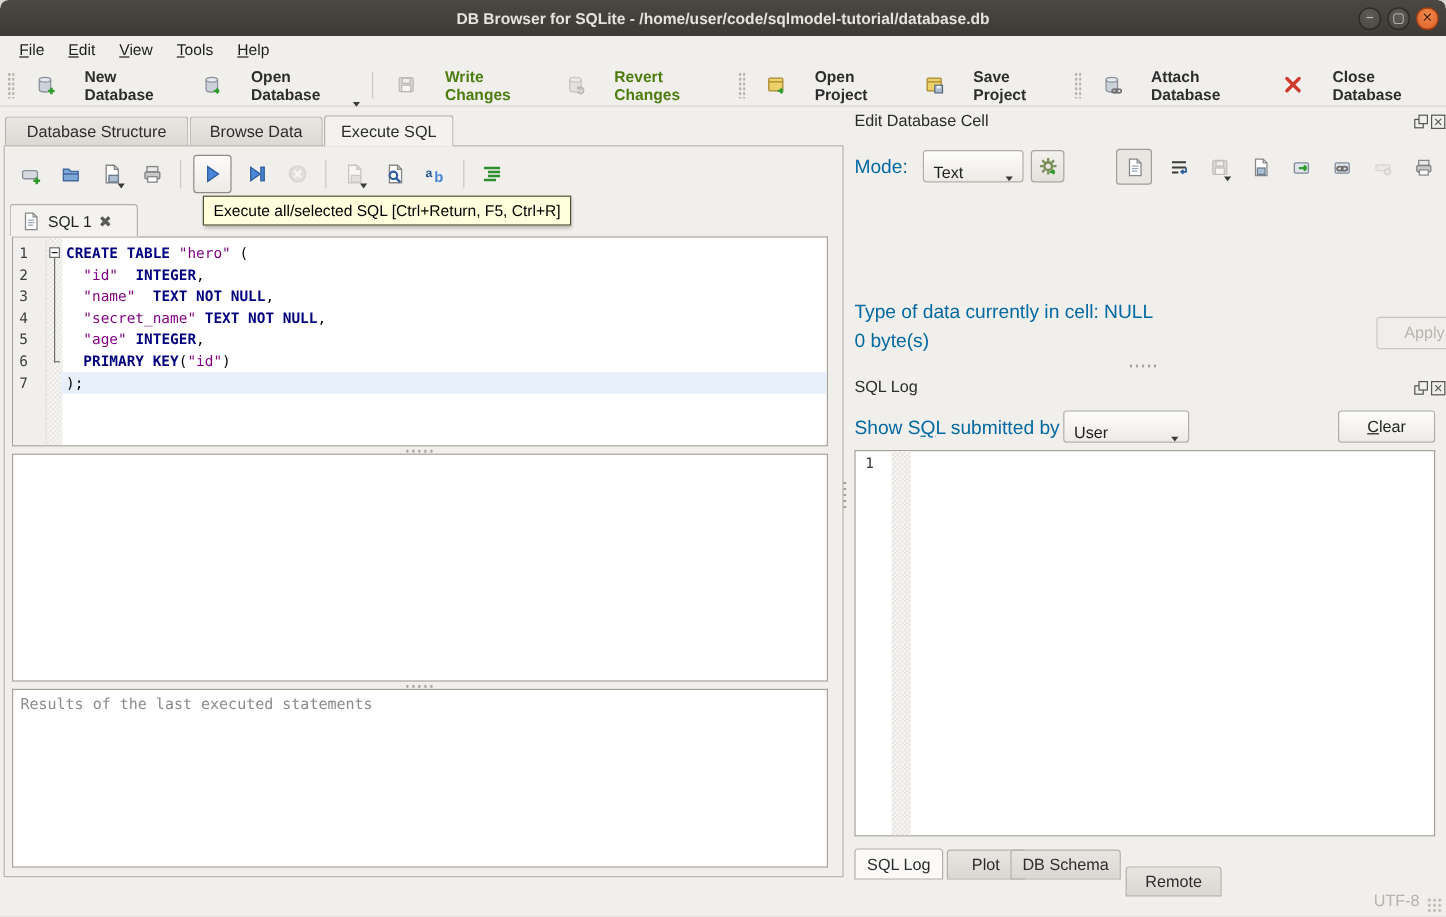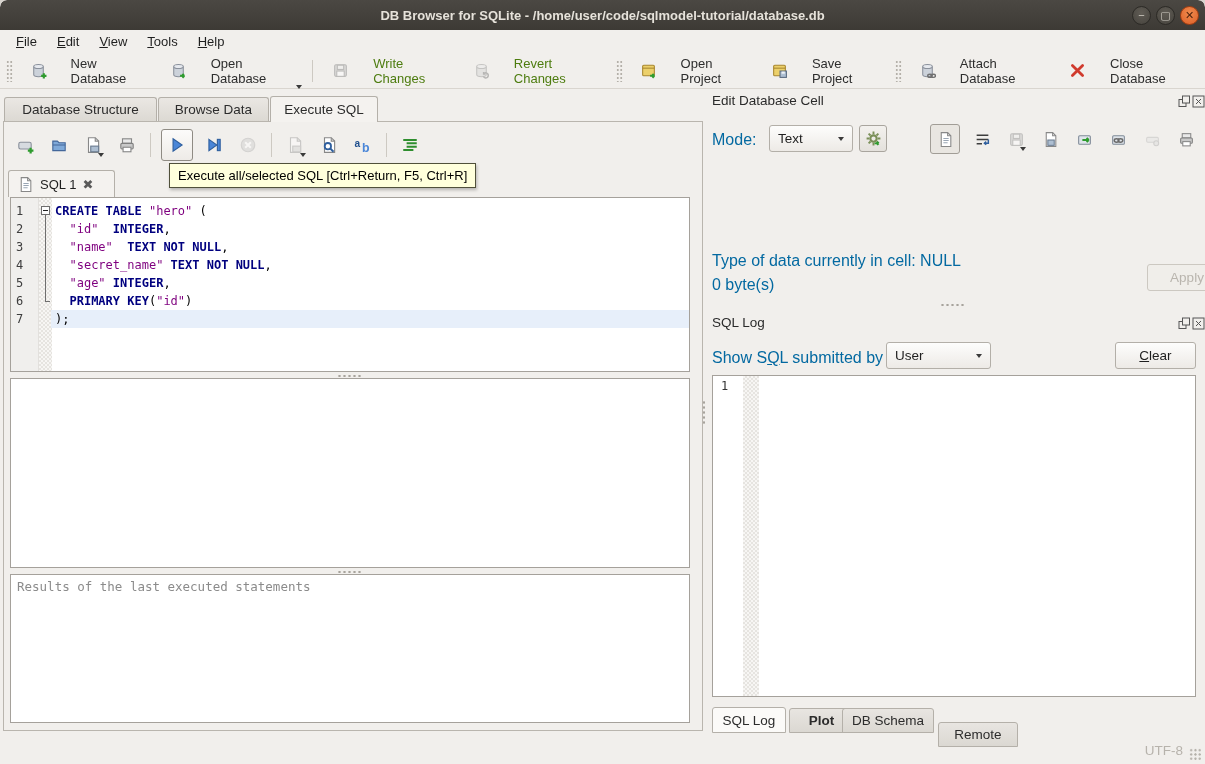--- a/index.html
+++ b/index.html
@@ -20,21 +20,21 @@
   #menubar{position:absolute;left:0;top:30px;right:0;height:23px;display:flex;align-items:center;padding-left:6px;background:#f1efec;}
   .menu-item{padding:2px 10px;cursor:default;}
   .menu-item u{text-decoration:underline;}
   
   #toolbar{position:absolute;left:0;top:53px;right:0;height:35px;display:flex;align-items:center;
     border-bottom:1px solid #d9d5cf;background:#f1efec;}
   .tb-handle{width:7px;height:22px;margin:0 6px;
     background-image:radial-gradient(circle,#b4b0a9 1px,transparent 1.3px);background-size:3.5px 4px;}
   .tb-sep{width:1px;height:22px;background:#cdc9c2;margin:0 8px;}
   .tb-btn{display:flex;align-items:center;gap:6px;padding:4px 11px;position:relative;border-radius:3px;}
-  .tb-btn .label{font-weight:normal;color:#2d2d2d;margin-left:18px;}
+  .tb-btn .label{font-weight:bold;color:#2d2d2d;margin-left:18px;}
   .tb-btn.disabled .label{color:#4d7c0f;}
   .tb-btn.disabled .icon{filter:grayscale(1) opacity(.45);}
   .icon{width:17px;height:17px;display:inline-block;flex:0 0 auto;}
   .icon svg{width:100%;height:100%;display:block;}
   .dd{width:0;height:0;border-left:3.5px solid transparent;border-right:3.5px solid transparent;border-top:4px solid #3a3a3a;}
   .dd-below{position:absolute;right:2px;bottom:1px;}
   
   .tab{position:absolute;top:97px;height:24px;box-sizing:border-box;border:1px solid #b4b0a9;border-bottom:none;
     border-radius:3px 3px 0 0;background:linear-gradient(#eae7e3,#dcd9d3);
     display:flex;align-items:center;justify-content:center;font-size:13.5px;color:#2c2c2c;}
@@ -84,21 +84,21 @@
     background-image:radial-gradient(circle,#a7a39c 1px,transparent 1.3px);background-size:5px 4px;}
   .dots-v{position:absolute;width:4px;height:26px;
     background-image:radial-gradient(circle,#a7a39c 1px,transparent 1.3px);background-size:4px 5px;}
   #results-pane .ph{padding:4px 6px;font-size:12.5px;color:#8b8b8b;}
   
   .dock-title{position:absolute;font-size:13.5px;color:#2b2b2b;}
   .dock-btn{position:absolute;width:13px;height:13px;}
   .dock-btn svg{width:100%;height:100%;display:block;}
   .fieldrow-label{position:absolute;font-size:16px;color:#0369a1;}
   .combo{position:absolute;box-sizing:border-box;border:1px solid #b3afa8;border-radius:3px;
-    background:linear-gradient(#fdfdfc,#edeae6);display:flex;align-items:center;padding:0 8px;font-size:13.5px;color:#1f1f1f;}
+    background:linear-gradient(#fdfdfc,#edeae6);display:flex;align-items:flex-end;padding:0 8px;font-size:13.5px;color:#1f1f1f;}
   .combo .dd{margin-left:auto;}
   .btn{position:absolute;box-sizing:border-box;border:1px solid #b3afa8;border-radius:3px;
     background:linear-gradient(#fdfdfc,#edeae6);display:flex;align-items:center;justify-content:center;font-size:13.5px;color:#1f1f1f;}
   .btn.disabled{color:#b9b5ae;border-color:#ccc8c1;background:#f0eeea;}
   .gearbtn{position:absolute;width:28px;height:27px;box-sizing:border-box;border:1px solid #a9a59e;border-radius:3px;
     background:linear-gradient(#f3f1ee,#e4e1dc);display:flex;align-items:center;justify-content:center;}
   #cellicons{position:absolute;left:930px;top:124px;display:flex;gap:10px;align-items:center;}
   .ci{width:24px;height:26px;display:flex;align-items:center;justify-content:center;position:relative;}
   .ci .icon{width:17px;height:17px;}
   .ci.framed{border:1px solid #a19d96;border-radius:3px;background:#e9e6e1;width:28px;height:28px;}
@@ -568,21 +568,21 @@
 
   <div id="log-editor" class="pane mono">
     <span class="num">1</span>
     <span class="checker"></span>
   </div>
 
   <div id="bottomtabs">
       <div class="btab active" style="left: 712px; width: 74px;">
         <span>SQL Log</span>
       </div>
-      <div class="btab" style="left: 789px; width: 65px; font-weight: bold;">
+      <div class="btab" style="left: 789px; width: 65px;">
         <span>Plot</span>
       </div>
       <div class="btab" style="left: 842px; width: 92px;">
         <span>DB Schema</span>
       </div>
       <div class="btab" style="left: 938px; width: 80px; margin-top: 14px;">
         <span>Remote</span>
       </div>
     </div>
 

